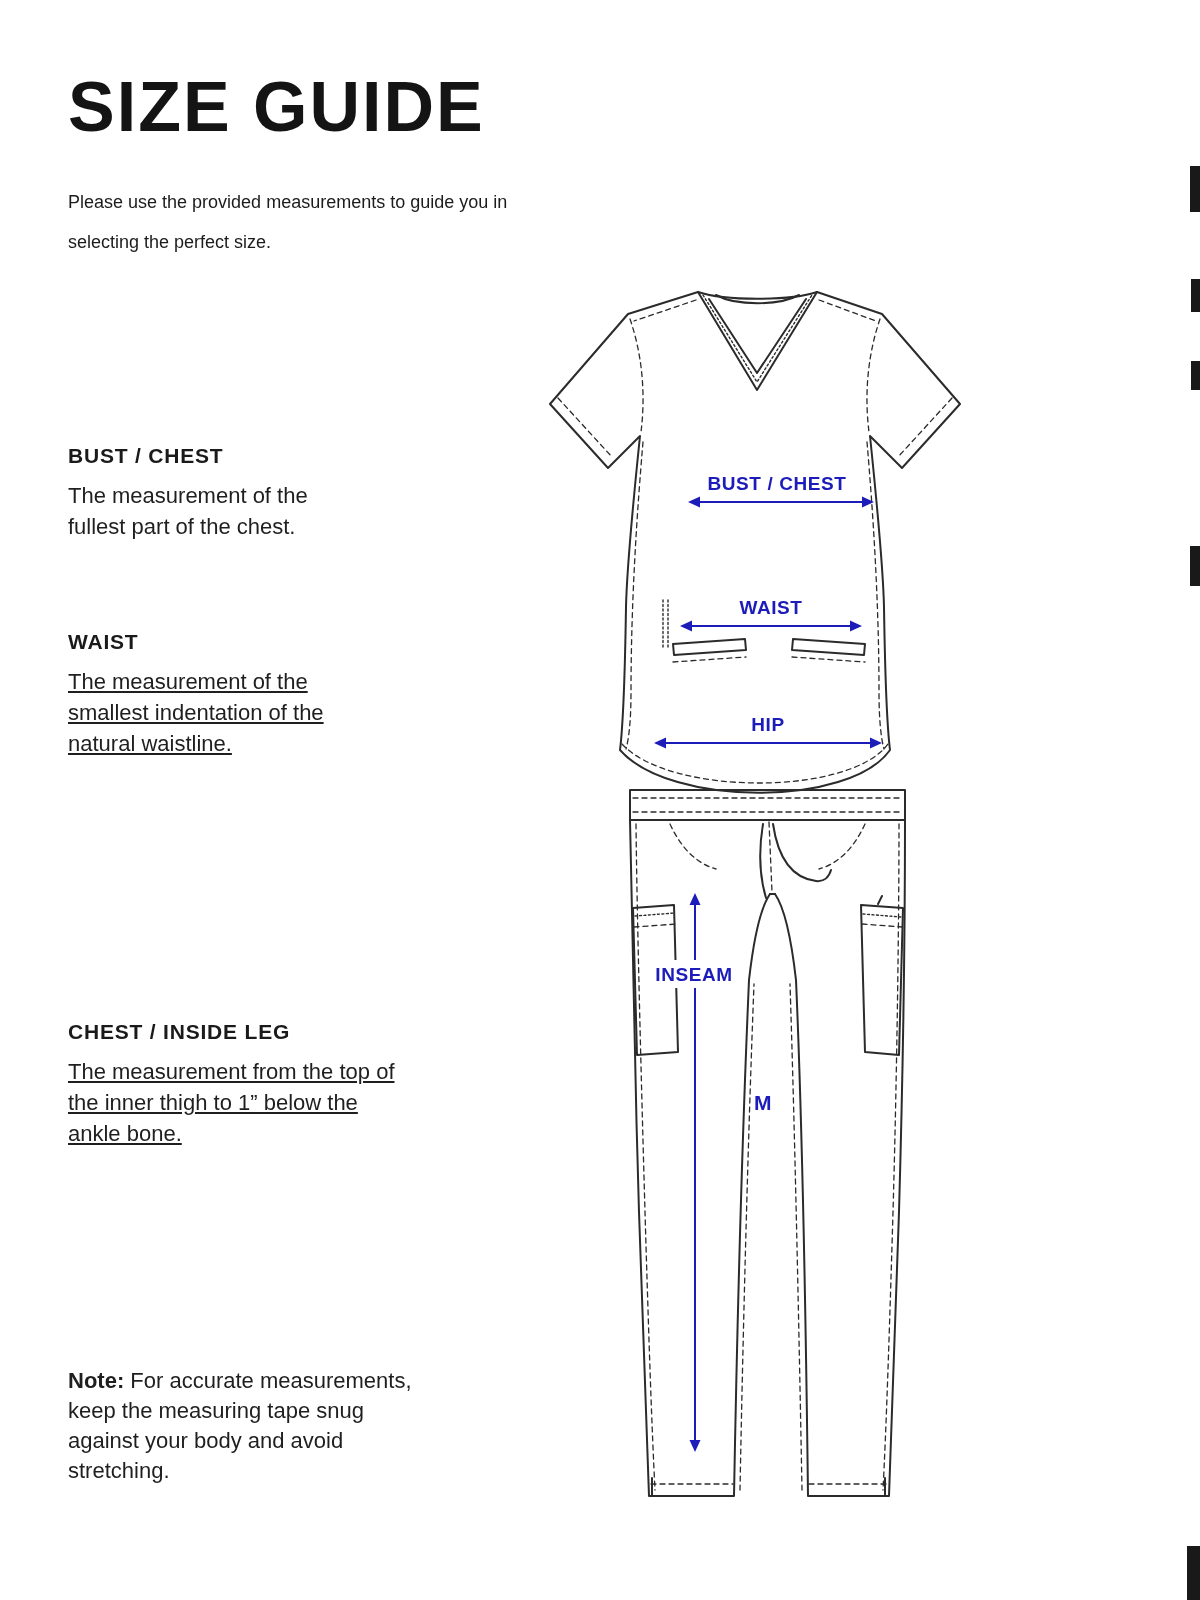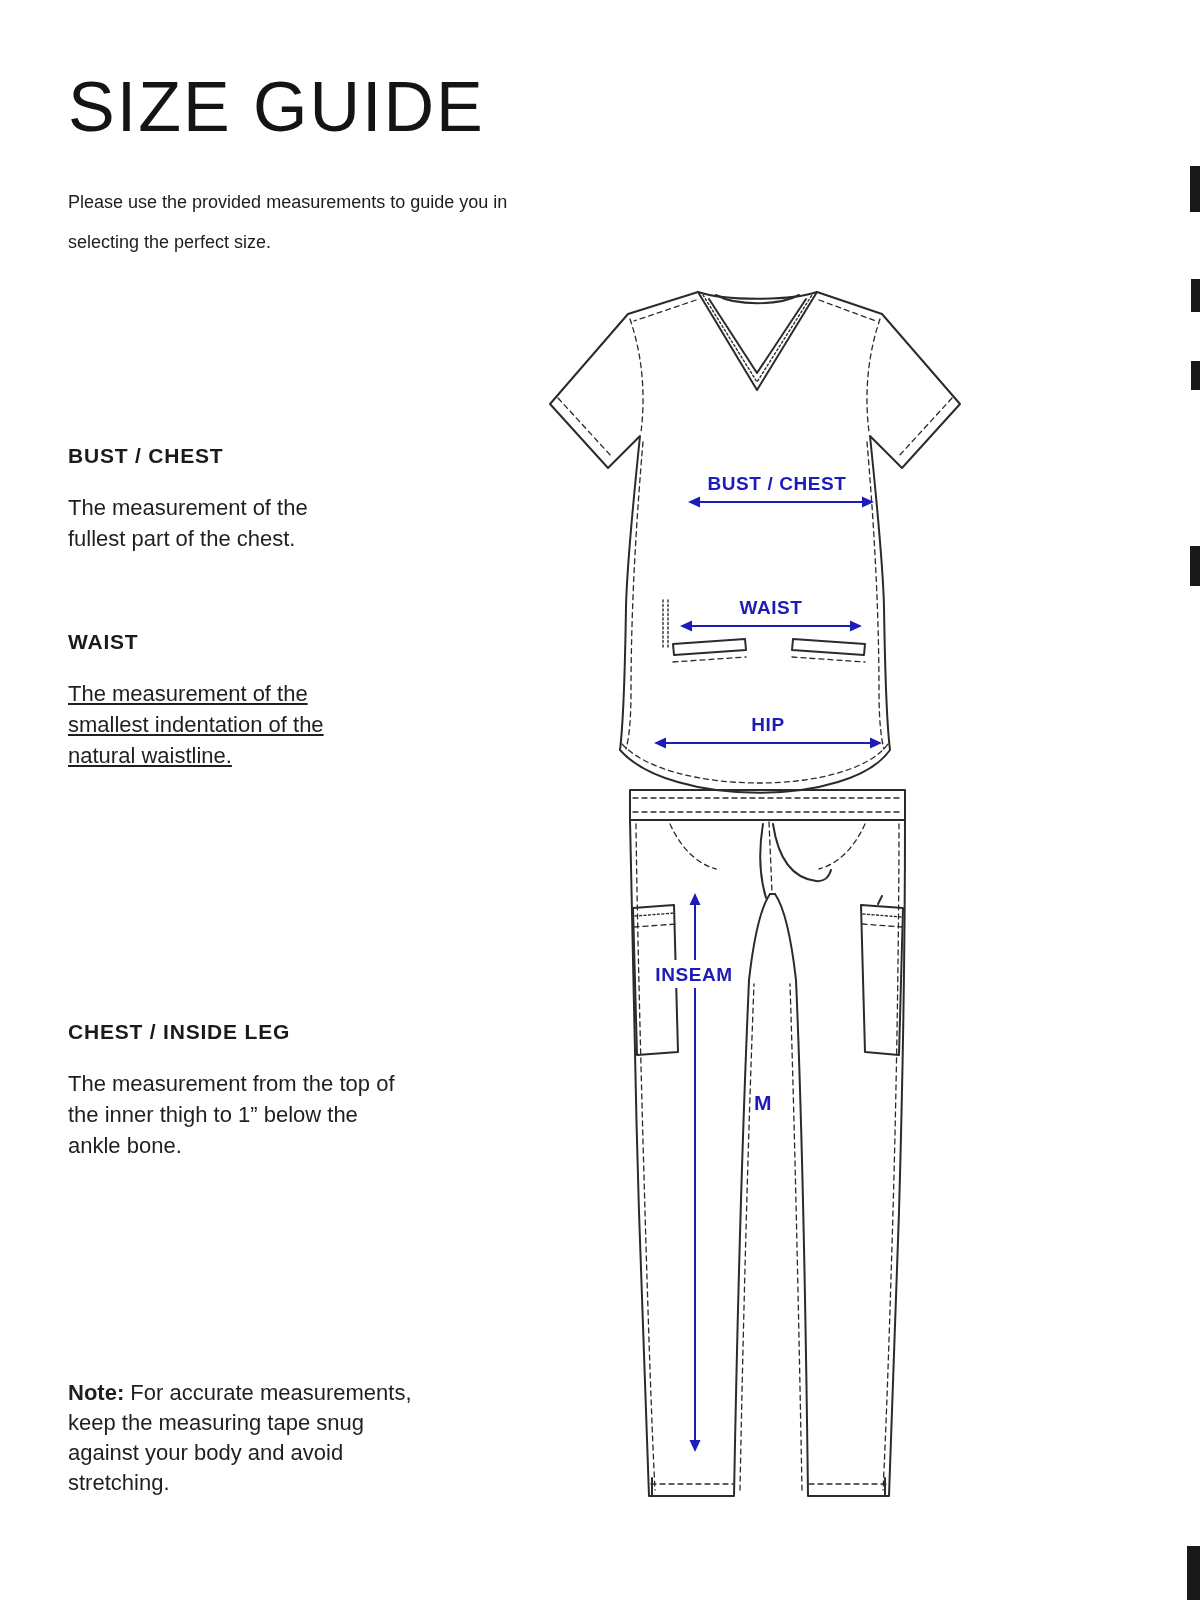--- a/index.html
+++ b/index.html
@@ -1,32 +1,32 @@
 <!DOCTYPE html>
 <html style="--accent: #1c1cba; --ink: #1f1f1f; --line: #2b2b2b;"><head>
 <meta charset="utf-8">
 <style>
   * { margin: 0; padding: 0; box-sizing: border-box; }
   :root { --accent:#1c1cba; --ink:#1f1f1f; --line:#2b2b2b; }
   body { background:#fff; font-family:"Liberation Sans", sans-serif; color:var(--ink); }
   .page { position:relative; width:1200px; height:1600px; background:#ffffff; overflow:hidden; }
 
   h1.title { position:absolute; left:68px; top:72px; font-size:70px; line-height:70px;
-             font-weight:normal; letter-spacing:2px; color:#141414; }
+             font-weight:bold; letter-spacing:2px; color:#141414; }
   .intro { position:absolute; left:68px; top:182px; width:452px; font-size:18px; line-height:40px; color:#1c1c1c; }
 
   .def { position:absolute; left:68px; }
   .def h2 { font-size:21px; font-weight:bold; letter-spacing:.8px; color:#1a1a1a; }
-  .def p { margin-top:24px; font-size:22px; line-height:31px; color:#1f1f1f; }
+  .def p { margin-top:12px; font-size:22px; line-height:31px; color:#1f1f1f; }
   .s1 { top:444px; } .s1 p { width:292px; }
   .s2 { top:630px; } .s2 p { width:304px;text-decoration:underline; }
   .s3 { top:818px; } .s3 p { width:374px; }
-  .s4 { top:1020px; } .s4 p { width:334px; }
+  .s4 { top:1020px; } .s4 p { width:334px;text-decoration:underline; }
 
-  .note { position:absolute; left:68px; top:1366px; width:344px; font-size:22px; line-height:30px; color:#1f1f1f;margin-top:12px; }
+  .note { position:absolute; left:68px; top:1366px; width:344px; font-size:22px; line-height:30px; color:#1f1f1f; }
   .note strong { font-weight:bold; }
 
   .diagram { position:absolute; left:530px; top:272px; }
 
   
   .ln path, .ln line { stroke:var(--line); fill:none; stroke-width:2; stroke-linejoin:round; stroke-linecap:round; }
   .ln .st path { stroke-width:1.3; stroke-dasharray:5 4; }
   .ln path.dense { stroke-width:1.4; stroke-dasharray:2 2.5; }
 
   

